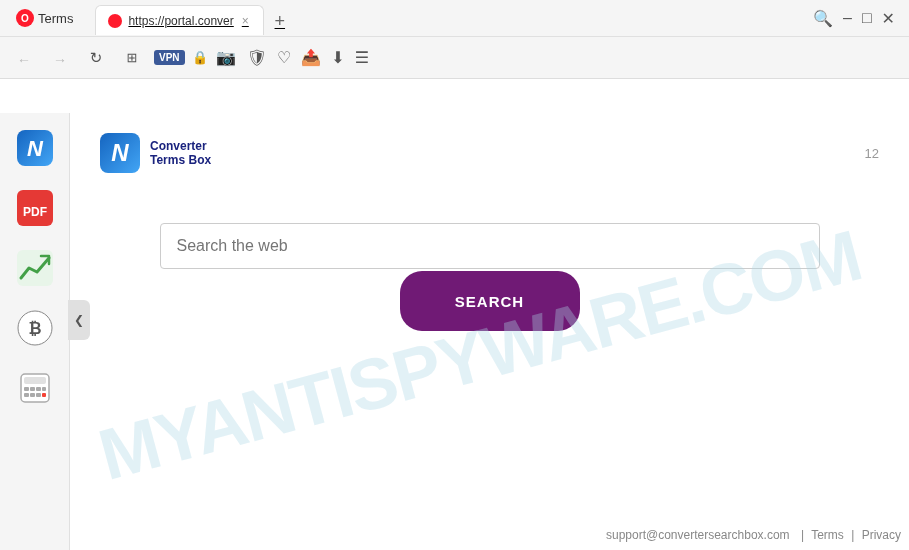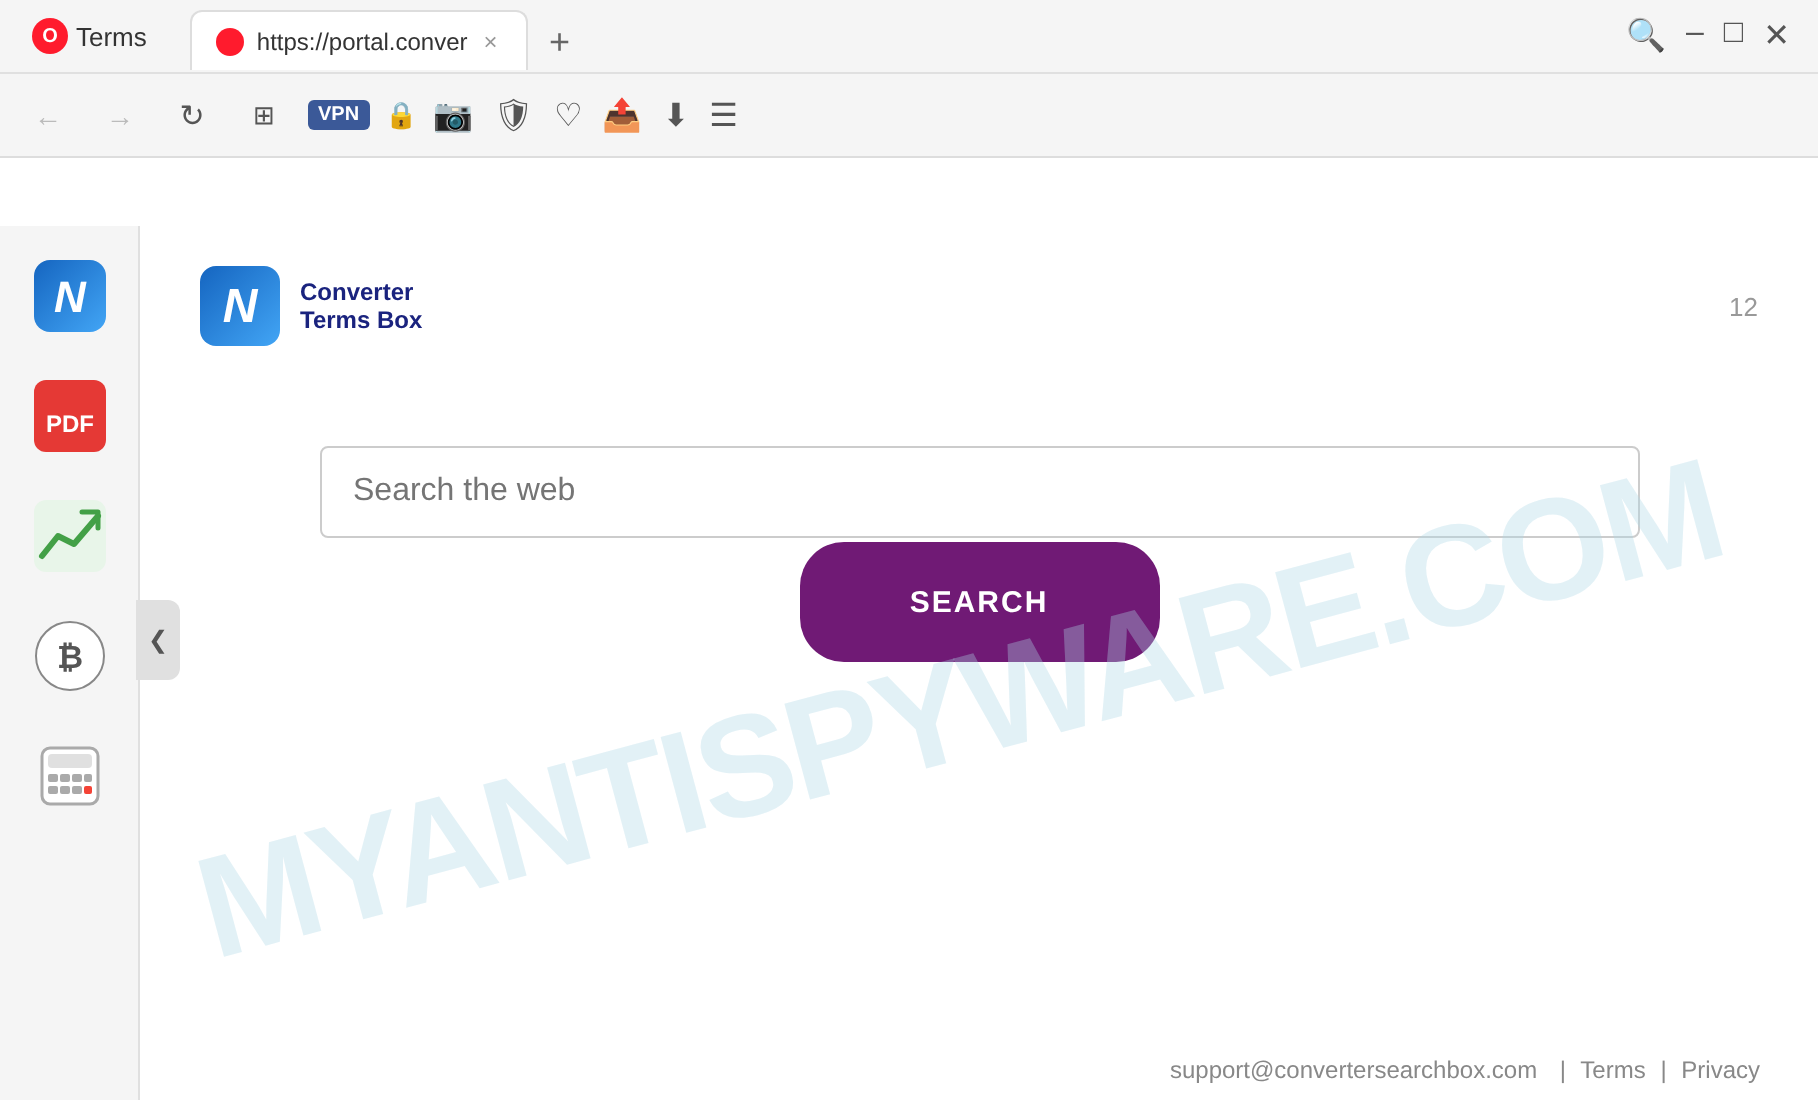--- a/index.html
+++ b/index.html
@@ -34,20 +34,21 @@
       border-radius: 50%;
       display: flex; align-items: center; justify-content: center;
       font-size: 10px; color: white; font-weight: bold;
     }
     .tab-bar {
       display: flex;
       align-items: flex-end;
       height: 34px;
       padding: 0 8px;
       gap: 2px;
+      text-decoration: underline;
     }
     .tab {
       display: flex;
       align-items: center;
       gap: 6px;
       padding: 6px 12px;
       background: #fff;
       border: 1px solid #ddd;
       border-bottom: none;
       border-radius: 6px 6px 0 0;
@@ -195,21 +196,21 @@
       border-radius: 22px;
       color: white;
       font-size: 15px;
       font-weight: bold;
       letter-spacing: 1px;
       cursor: pointer;
     }
     .footer {
       position: absolute;
       bottom: 8px;
-      right: 29px;
+      right: 8px;
       font-size: 12px;
       color: #888;
     }
     .footer a { color: #888; text-decoration: none; }
     .footer span { margin: 0 4px; }
 
     
     .watermark {
       position: absolute;
       left: 50px; top: 160px;

